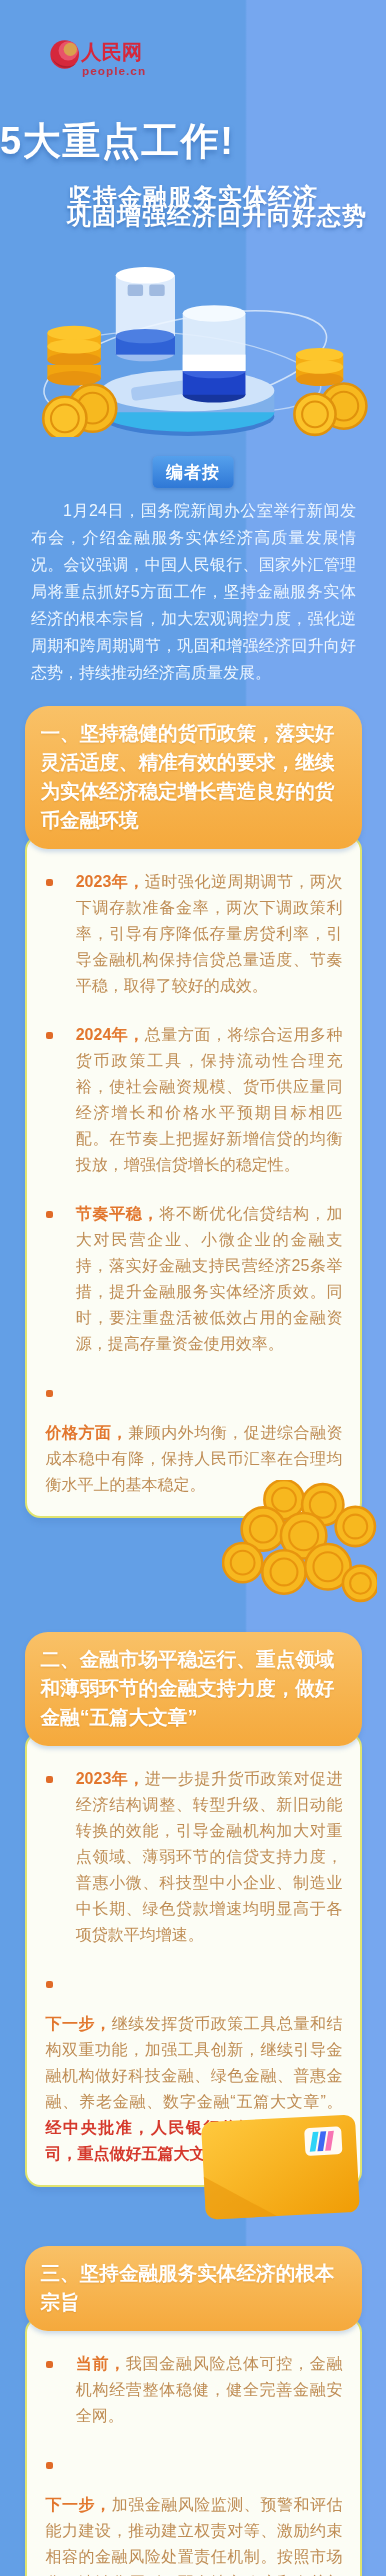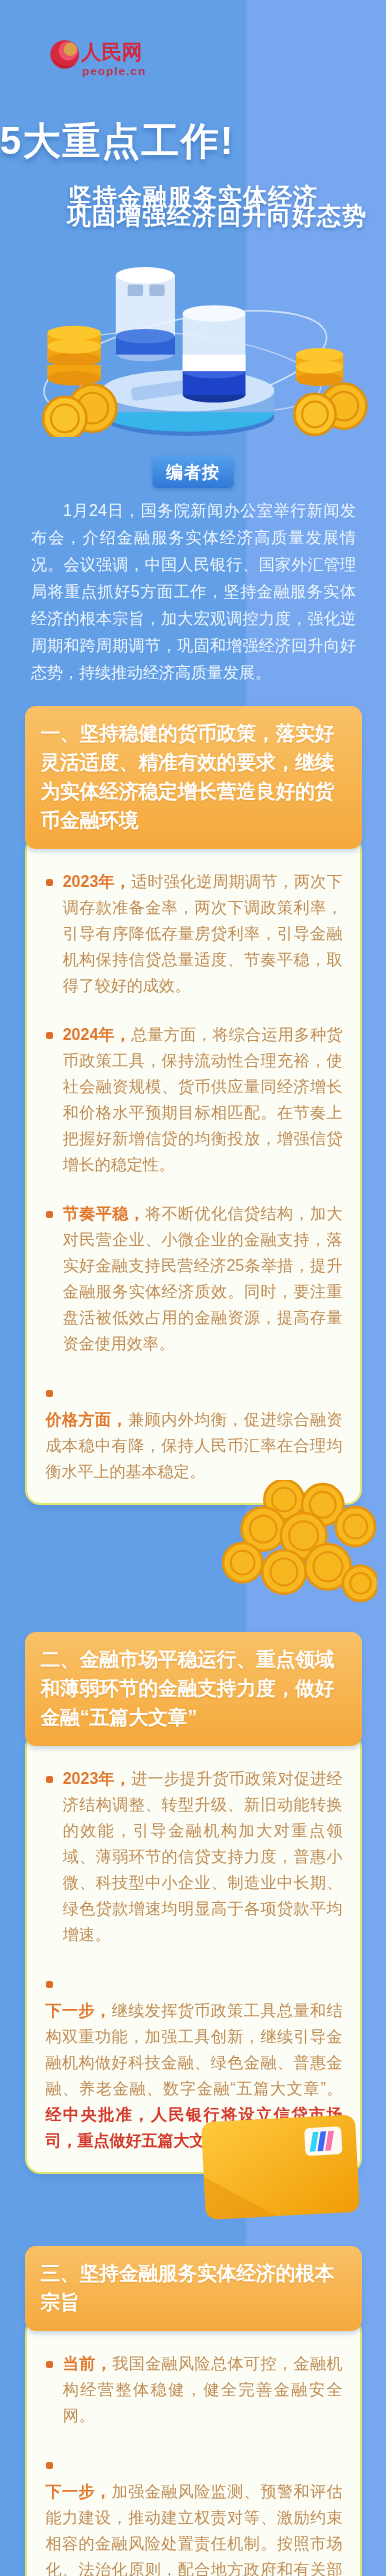--- a/index.html
+++ b/index.html
@@ -17,27 +17,27 @@
   .hero-art{top:264px;left:0;width:386px;height:173px;}
   
   .editor-badge{top:456px;left:50%;transform:translateX(-50%);
       background:linear-gradient(180deg,#55a0ec,#2f78d6);color:#fff;font-size:17px;font-weight:bold;
       padding:4.6px 13.4px;border-radius:5.2px;box-shadow:0 1.5px 3.1px rgba(40,90,160,.35);letter-spacing:1px;text-align:right;}
   .editor-note{top:497px;left:31px;width:325px;font-size:16px;line-height:27px;color:#eef7ff;
       text-align:justify;text-indent:2em;}
   
   .sec{position:absolute;left:25px;width:337px;}
   .sec-head{position:relative;z-index:4;background:linear-gradient(180deg,#f9c167,#f5a93c);
-      border-radius:11px;padding:13.4px 15.5px;color:#ffffff;font-size:19.6px;line-height:29px;font-weight:bold;
+      border-radius:23px;padding:13.4px 15.5px;color:#ffffff;font-size:19.6px;line-height:29px;font-weight:bold;
       text-shadow:0 1px 1.5px rgba(205,130,35,.4);box-shadow:0 2.1px 4.1px rgba(70,120,190,.25);}
   .sec-card{position:relative;z-index:3;margin-top:-13.4px;background:#fcfdf5;
       border:2.6px solid #e0e470;border-radius:15.5px;padding:32px 17.5px 13.4px 18.5px;
       box-shadow:0 4.1px 5.2px rgba(70,120,190,.2);}
   ul.bullets{list-style:none;margin:0;padding:0;}
-  li.bullet{display:flex;gap:10px;margin-bottom:23px;}
+  li.bullet{display:flex;gap:23px;margin-bottom:23px;}
   li.bullet:last-child{margin-bottom:5.2px;flex-direction:column;}
   .marker{flex:0 0 auto;width:7.2px;height:7.2px;background:#e06b28;border-radius:2.1px;margin-top:9.3px;}
   .btext{font-size:16px;line-height:26px;color:#bf8d55;text-align:justify;}
   .lead{color:#e2772e;font-weight:bold;}
   .em{color:#d5392c;font-weight:bold;}
   .s1{top:706px;} .s2{top:1632px;} .s3{top:2246px;}
   
   .deco{z-index:5;pointer-events:none;}
   .d-coins1{top:1480px;left:222px;}
   .d-card{top:2111px;left:197px;}

